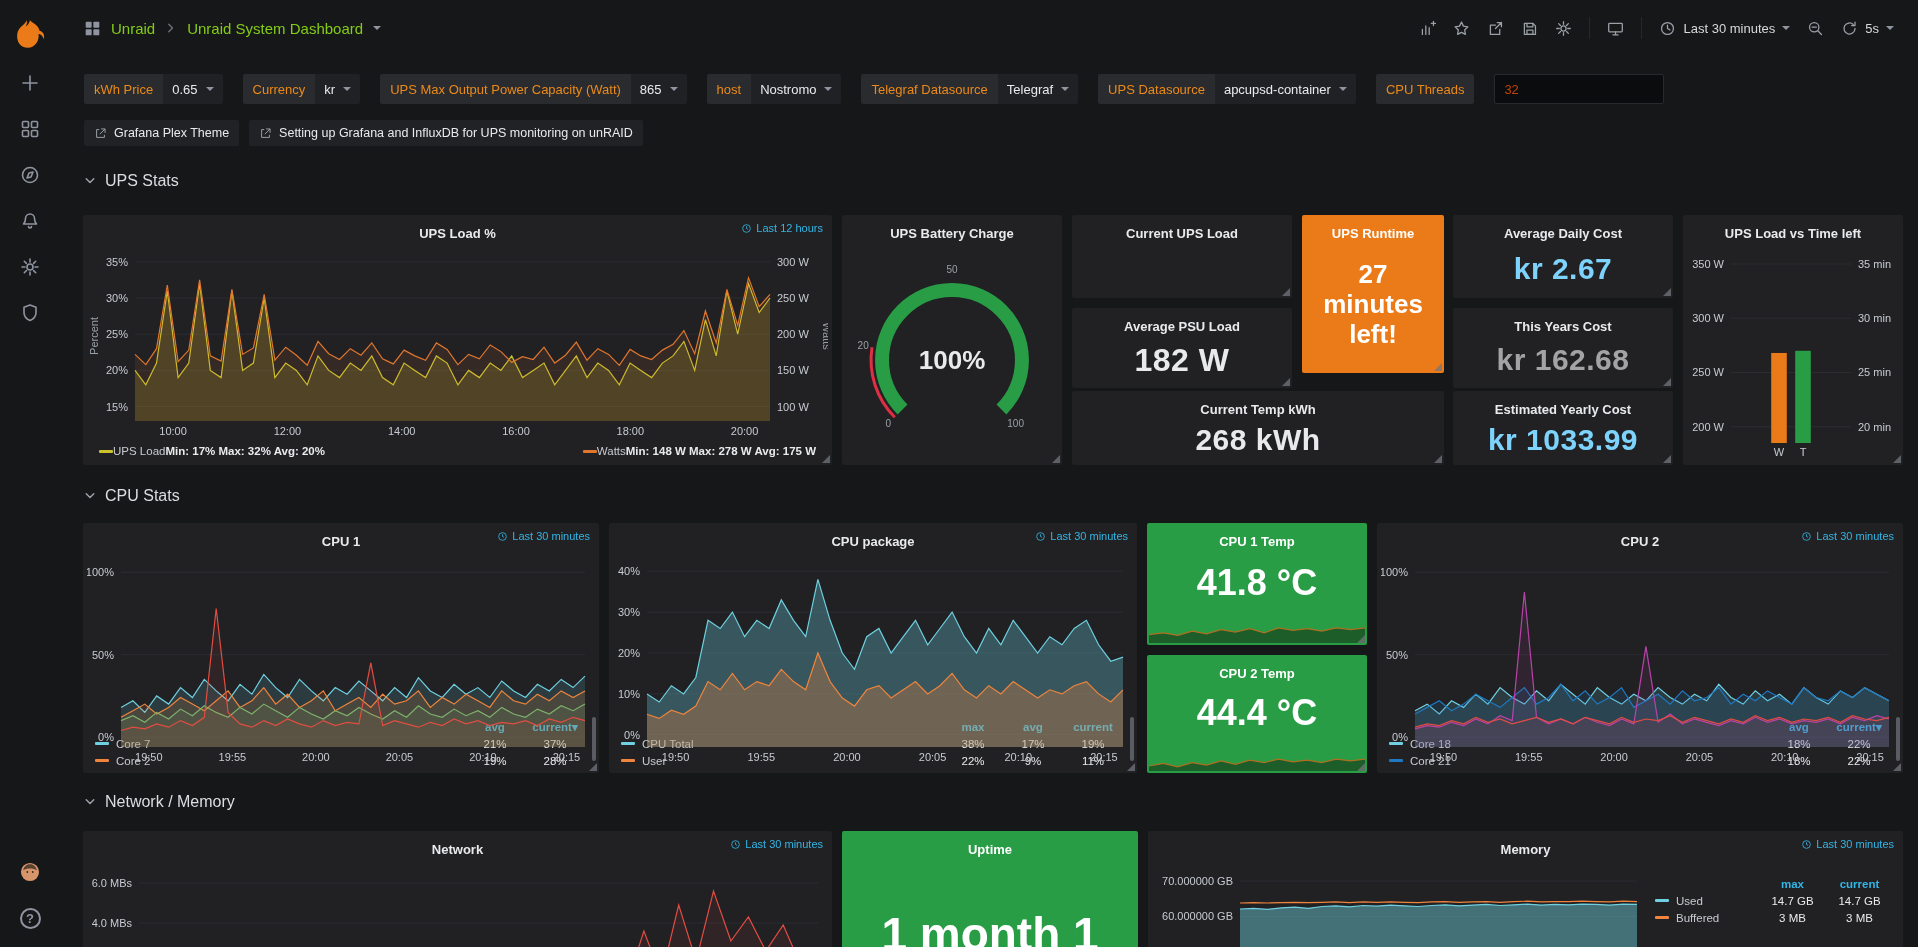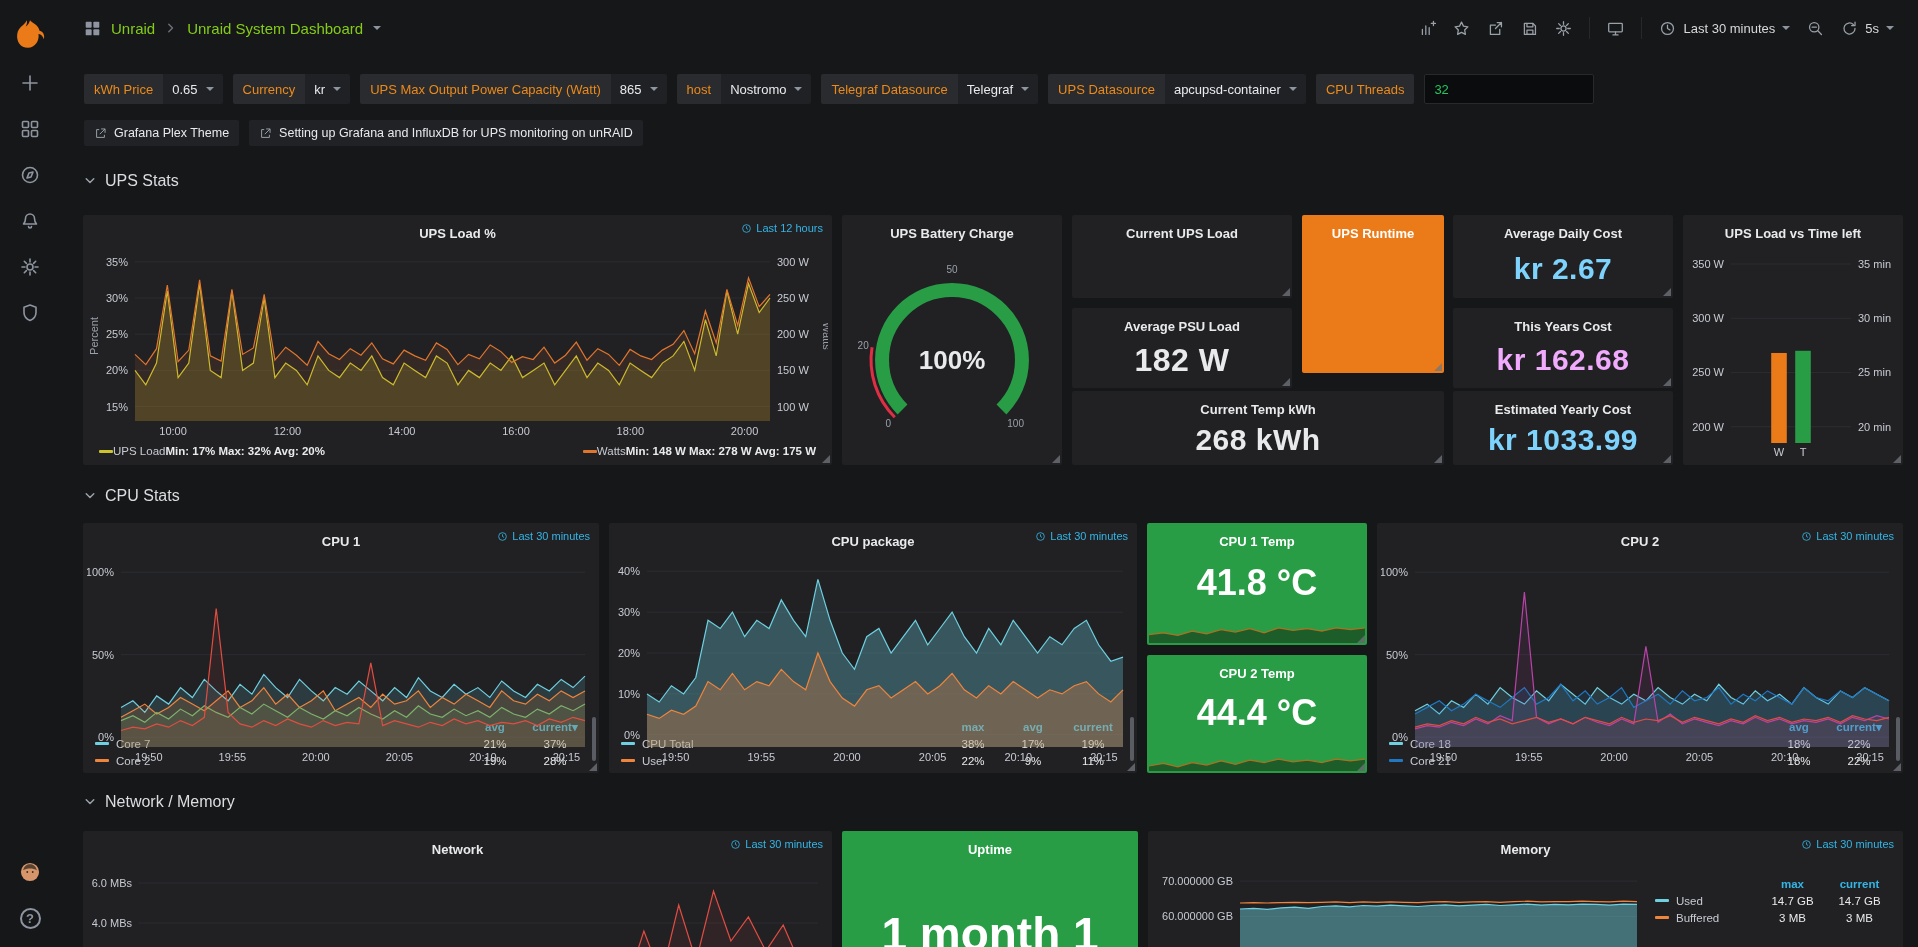--- a/index.html
+++ b/index.html
@@ -29,25 +29,25 @@
   .nav-icon { display:flex; align-items:center; cursor:pointer; }
   .nav-icon svg { width:17px; height:17px; stroke:#9aa0a8; fill:none; stroke-width:1.5; stroke-linecap:round; stroke-linejoin:round; }
   .apps-icon svg { fill:#8e94a0; stroke:none; }
   .crumb-sep svg { width:12px; height:12px; stroke:#6e7177; fill:none; stroke-width:1.8; }
   .nav-right { margin-left:auto; display:flex; align-items:center; gap:17px; }
   .nav-sep { width:1px; height:22px; background:#26282c; }
   .time-picker, .refresh-group { display:flex; align-items:center; gap:7px; font-size:13px; color:#d8d9da; cursor:pointer; }
   .caret { width:0; height:0; border-left:4px solid transparent; border-right:4px solid transparent; border-top:4px solid #8e94a0; display:inline-block; }
 
   
-  #vars-row { position:absolute; left:84px; top:74px; display:flex; gap:10px; align-items:center; z-index:4; }
+  #vars-row { position:absolute; left:84px; top:74px; display:flex; gap:20px; align-items:center; z-index:4; }
   .var-chip { display:flex; height:30px; border-radius:2px; overflow:hidden; cursor:pointer; }
   .var-label { background:#292b2e; color:#eb8a1a; padding:0 10px; display:flex; align-items:center; font-size:13px; white-space:nowrap; }
   .var-value { background:#1f2124; color:#e9eaec; padding:0 9px; display:flex; align-items:center; gap:8px; font-size:13px; white-space:nowrap; }
-  .var-input { width:170px; height:30px; background:#0b0c0e; border:1px solid #27292d; color:#22c55e;
+  .var-input { width:170px; height:30px; background:#0b0c0e; border:1px solid #27292d; color:#c2410c;
     font-size:13px; padding:0 9px; border-radius:2px; font-family:"Liberation Sans",sans-serif; }
   #links-row { position:absolute; left:84px; top:120px; display:flex; gap:10px; z-index:4; }
   .link-chip { display:flex; align-items:center; gap:7px; background:#202226; height:26px; padding:0 10px;
     border-radius:2px; font-size:12.5px; color:#e9eaec; cursor:pointer; white-space:nowrap; }
   .link-chip svg { width:13px; height:13px; stroke:#9aa0a8; fill:none; stroke-width:1.5; }
 
   
   .section-header { position:absolute; display:flex; align-items:center; gap:9px; font-size:16px; color:#dcdde0; cursor:pointer; z-index:4; }
   .section-header svg { width:12px; height:12px; stroke:#9aa0a8; fill:none; stroke-width:2; stroke-linecap:round; stroke-linejoin:round; }
 
@@ -79,21 +79,21 @@
   .lval { width:60px; text-align:center; color:#e9eaec; }
   .lhead .lval { color:#33b5e5; font-weight:700; cursor:pointer; }
   .legend-right { width:252px; margin-top:14px; padding-right:6px; }
   .legend-right .lname { flex:0 0 104px; }
   .legend-right .lval { width:68px; }
   .legend-scroll { position:absolute; right:3px; bottom:12px; width:4px; height:44px; background:#595d63; border-radius:2px; cursor:pointer; }
 
   .ss-value { position:absolute; top:24px; left:0; right:0; bottom:0; display:flex; align-items:center;
     justify-content:center; font-weight:700; letter-spacing:.5px; white-space:nowrap; }
   .v32 { font-size:32px; } .v30 { font-size:30px; }
-  .c-white { color:#e9eaec; } .c-green { color:#7dd3fc; } .c-red { color:#f0abfc; }
+  .c-white { color:#e9eaec; } .c-green { color:#7dd3fc; } .c-red { color:#a3a3a3; }
   .runtime-value { position:absolute; top:30px; left:8px; right:8px; bottom:8px; display:flex; align-items:center;
     justify-content:center; text-align:center; font-size:26px; font-weight:700; color:#fff; line-height:1.15; }
   .temp-value { position:absolute; top:24px; left:0; right:0; bottom:26px; display:flex; align-items:center;
     justify-content:center; font-size:36px; font-weight:700; color:#fff; }
   .uptime-value { position:absolute; top:76px; left:0; right:0; text-align:center; font-size:46px; font-weight:700; color:#fff; }
   .spark { position:absolute; left:2px; right:2px; bottom:2px; height:28px; }
   .resize-handle { position:absolute; right:2px; bottom:2px; width:0; height:0;
     border-left:8px solid transparent; border-bottom:8px solid #72767c; opacity:.75; cursor:se-resize; }
 </style>
 </head>
@@ -409,20 +409,21 @@
     <div class="panel-header">
         <span>Current UPS Load</span>
       </div>
     <div class="resize-handle"></div>
   </section>
 
   <section class="panel orange" style="left:1302px;top:215px;width:142px;height:158px">
     <div class="panel-header">
         <span>UPS Runtime</span>
       </div>
+    <div class="runtime-value">27 minutes left!</div>
     <div class="resize-handle"></div>
   </section>
 
   <section class="panel" style="left:1453px;top:215px;width:220px;height:83px">
     <div class="panel-header">
         <span>Average Daily Cost</span>
       </div>
     <div class="ss-value v30 c-green">kr 2.67</div>
     <div class="resize-handle"></div>
   </section>

